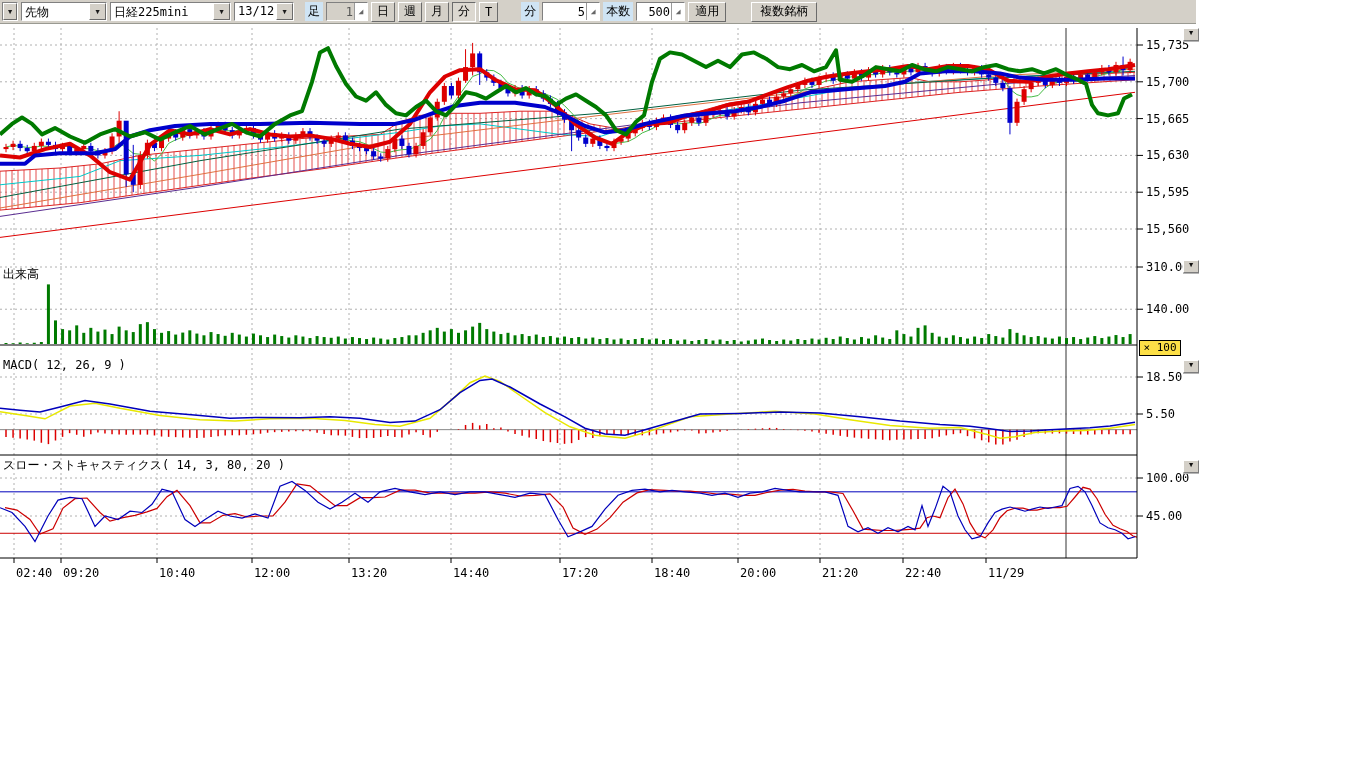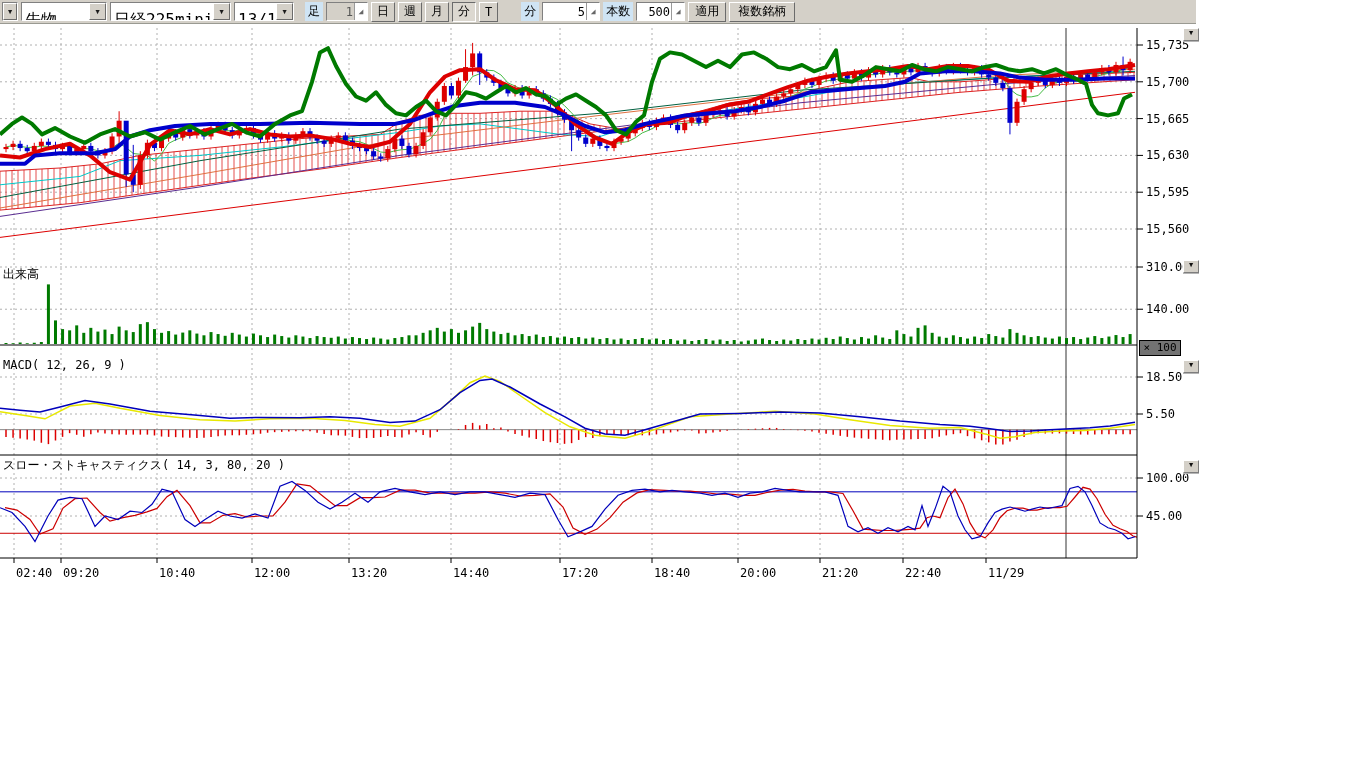--- a/index.html
+++ b/index.html
@@ -4,21 +4,21 @@
 <style>
   html,body{margin:0;padding:0;background:#fff;}
   .screen{position:relative;width:1366px;height:768px;background:#ffffff;overflow:hidden;
           font-family:"DejaVu Sans Mono",monospace;}
   
   .toolbar{position:absolute;left:0;top:0;width:1196px;height:24px;background:#d4d0c8;
            border-bottom:1px solid #9a9a92;display:flex;align-items:center;gap:3px;
            padding:0 2px;box-sizing:border-box;font-size:12px;z-index:5;}
   .combo{display:flex;align-items:stretch;background:#fff;height:19px;box-sizing:border-box;
          border:1px solid;border-color:#808080 #fff #fff #808080;}
-  .combo .txt{flex:1;padding:7px 3px;white-space:nowrap;overflow:hidden;font-size:16px;}
+  .combo .txt{flex:1;padding:1px 3px;white-space:nowrap;overflow:hidden;font-size:12px;}
   .arrowbtn{width:15px;background:#d4d0c8;border:1px solid;border-color:#fff #6b6b6b #6b6b6b #fff;
             display:flex;align-items:center;justify-content:center;font-size:7px;color:#1a1a1a;}
   .tbbtn{height:20px;background:#d4d0c8;border:1px solid;border-color:#fff #6b6b6b #6b6b6b #fff;
          padding:1px 5px;font:12px "DejaVu Sans Mono",monospace;display:flex;align-items:center;
          justify-content:center;cursor:default;}
   .tbbtn.pressed{border-color:#6b6b6b #fff #fff #6b6b6b;background:#dcd8d0;}
   .bluelabel{background:#cfe4f4;padding:2px 3px;height:19px;box-sizing:border-box;
              display:flex;align-items:center;font-size:12px;}
   .tbinput{height:19px;box-sizing:border-box;background:#fff;display:flex;align-items:stretch;
            border:1px solid;border-color:#808080 #fff #fff #808080;}
@@ -29,21 +29,21 @@
   .spin{width:13px;background:#fff;border-left:1px solid #9a9a9a;display:flex;align-items:center;
         justify-content:center;font-size:8px;color:#666;}
   
   #chart-svg{position:absolute;left:0;top:0;z-index:1;}
   .ov{position:absolute;font-size:12px;line-height:12px;color:#000;white-space:nowrap;z-index:2;}
   .hdr span{margin-right:18px;}
   .panebtn{position:absolute;left:1183px;width:14px;height:11px;background:#d4d0c8;
            border:1px solid;border-color:#fff #7d7d7d #7d7d7d #fff;box-shadow:0 1px 0 #b5b5b5;
            font-size:7px;line-height:9px;text-align:center;color:#111;z-index:2;}
   .multbox{position:absolute;left:1139px;top:340px;width:40px;height:14px;border:1px solid #000;
-           background:#737373;font-size:11px;line-height:14px;text-align:center;z-index:2;}
+           background:#fde047;font-size:11px;line-height:14px;text-align:center;z-index:2;}
 </style>
 </head>
 <body>
 
 <div class="screen">
 
   <div class="toolbar">
     <div class="combo" style="width:16px">
       <span class="arrowbtn">▼</span>
     </div>
@@ -73,21 +73,21 @@
     <div class="tbinput" style="width:58px">
       <input value="5" style="">
       <span class="spin">◢</span>
     </div>
     <span class="bluelabel">本数</span>
     <div class="tbinput" style="width:49px">
       <input value="500" style="">
       <span class="spin">◢</span>
     </div>
     <button class="tbbtn" style="min-width:38px">適用</button>
-    <button class="tbbtn" style="min-width:66px">複数銘柄</button>
+    <button class="tbbtn" style="margin-left:22px;min-width:66px">複数銘柄</button>
   </div>
 
   <svg id="chart-svg" width="1200" height="600">
       <defs>
         <clipPath id="cp-price">
           <rect x="0" y="28" width="1137" height="317"></rect>
         </clipPath>
         <clipPath id="cp-macd">
           <rect x="0" y="346" width="1137" height="108"></rect>
         </clipPath>

